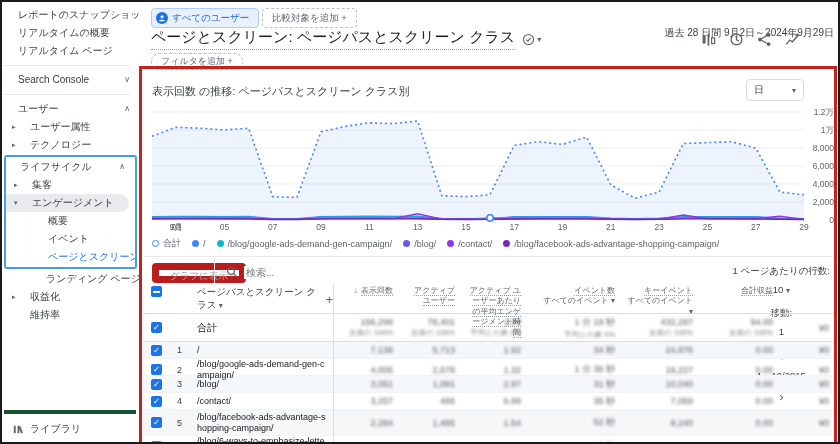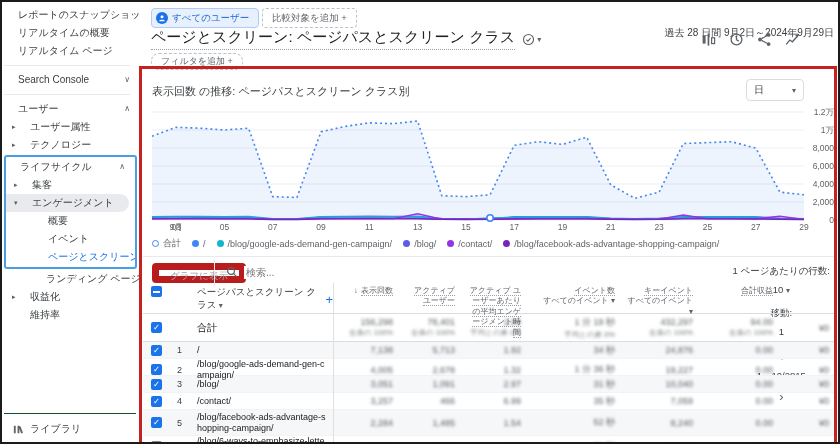--- a/index.html
+++ b/index.html
@@ -17,21 +17,21 @@
   .sb-item.lv0{padding-left:14px;}
   .sb-item.lv1{padding-left:26px;}
   .sb-item.lv2{padding-left:42px;}
   .sb-item .tree{position:absolute;left:8px;top:0;font-size:7px;color:#5f6368;}
   .sb-item.lv1 .tree{left:8px;}
   .sb-item .chev{position:absolute;right:10px;top:0;font-size:8px;color:#5f6368;}
   .sb-item.active{color:#1a73e8;}
   .sb-item.hl{background:#e8eaed;border-radius:0 14px 14px 0;margin-right:6px;}
   .sb-div{border-top:1px solid #e8eaed;margin:5px 10px 5px 0;}
   .bluebox{border:2px solid #4a9fe3;border-radius:3px;margin:1px 3px 1px 0;padding:1px 0;}
-  .sb-footer{position:absolute;left:2px;bottom:4px;width:132px;border-top:1px solid #14532d;padding-top:6px;}
+  .sb-footer{position:absolute;left:2px;bottom:4px;width:132px;border-top:4px solid #14532d;padding-top:6px;}
   .sb-footer .sb-item{padding-left:26px;}
   .libicon{position:absolute;left:8px;top:3px;}
   
   .chip{position:absolute;display:inline-flex;align-items:center;gap:4px;
     border-radius:4px;font-size:9.5px;color:#3c4043;padding:0 9px;height:18px;cursor:pointer;}
   .chip.audience{left:149px;top:6px;background:#e8f0fe;border:1px solid #aecbfa;color:#1967d2;padding-left:4px;}
   .chip.dashed{border:1px dashed #bdc1c6;color:#5f6368;background:#fff;}
   .chip.cmp{left:260px;top:6px;}
   .chip.flt{left:149px;top:51px;height:15px;font-size:9px;border-radius:8px;}
   .aicon{width:12px;height:12px;border-radius:50%;background:#1a73e8;display:inline-flex;align-items:center;justify-content:center;}

